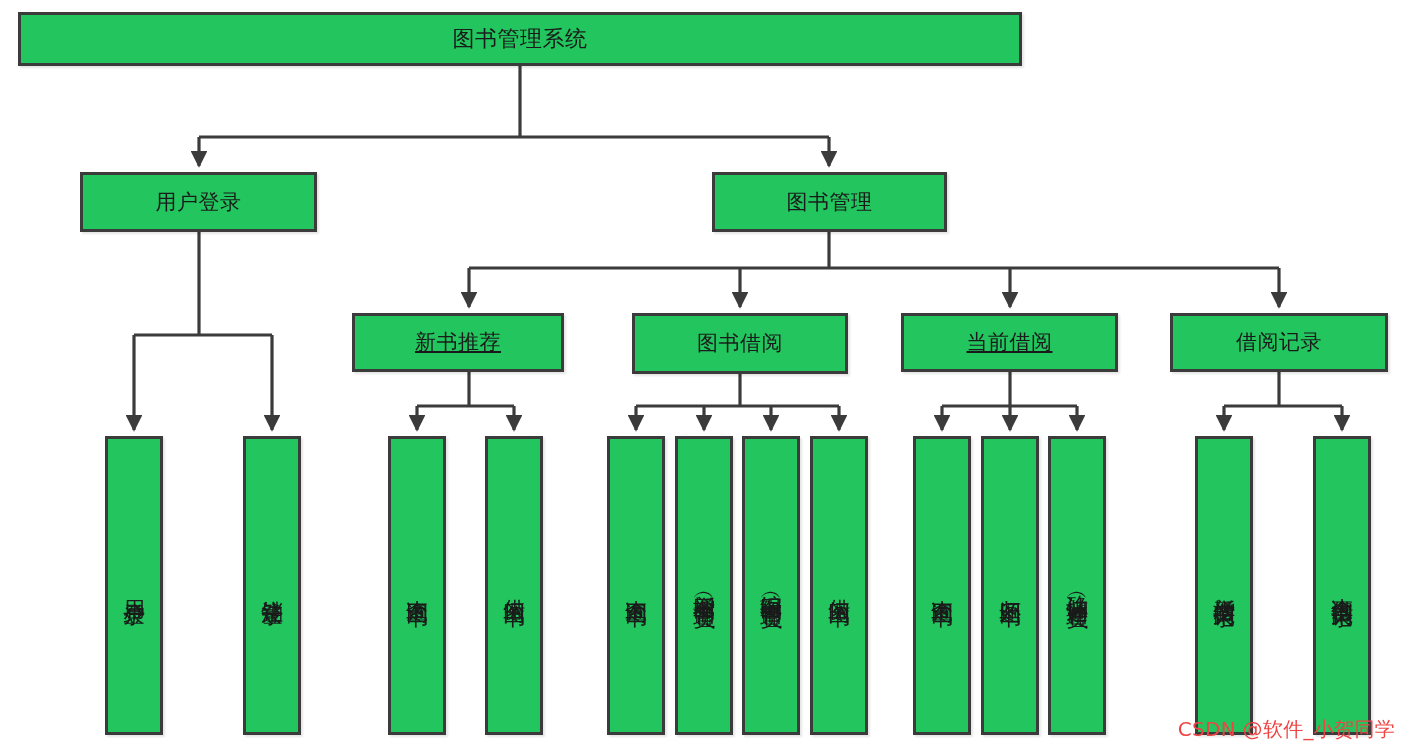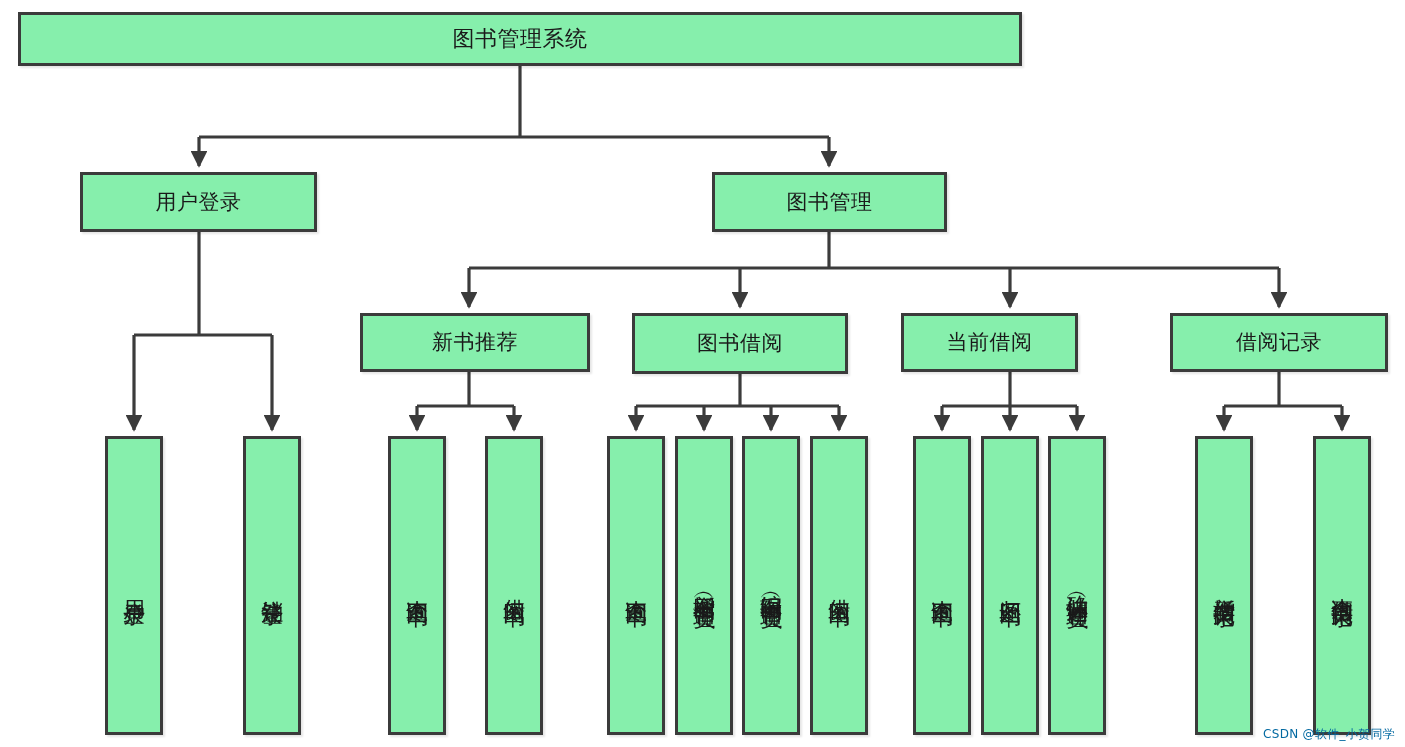--- a/index.html
+++ b/index.html
@@ -20,21 +20,21 @@
     position: absolute;
     left: 0;
     top: 0;
     width: 1405px;
     height: 747px;
     pointer-events: none;
   }
   .node {
     position: absolute;
     box-sizing: border-box;
-    background: #86efac;
+    background: #22c55e;
     border: 3px solid #3b3b3b;
     box-shadow: 2px 2px 2px rgba(0,0,0,0.10);
     display: flex;
     align-items: center;
     justify-content: center;
     color: #1a1a1a;
     z-index: 2;
   }
   .node .lbl {
     display: block;
@@ -61,22 +61,22 @@
     text-orientation: upright;
     font-size: 22px;
     line-height: 1.12;
     letter-spacing: 2px;
     max-height: 100%;
   }
   .watermark {
     position: absolute;
     right: 10px;
     bottom: 4px;
-    font-size: 12px;
-    color: #0369a1;
+    font-size: 20px;
+    color: #ef4444;
     font-family: "DejaVu Sans", "Liberation Sans", sans-serif;
     white-space: nowrap;
     z-index: 5;
     letter-spacing: 0.3px;
   }
 </style>
 </head>
 <body>
 
 <div id="canvas">
@@ -136,29 +136,29 @@
   </div>
 
   <div class="node horiz" style="left:80px; top:172px; width:237px; height:60px;">
     <span class="lbl">用户登录</span>
   </div>
 
   <div class="node horiz" style="left:712px; top:172px; width:235px; height:60px;font-family:Liberation Serif, serif;">
     <span class="lbl">图书管理</span>
   </div>
 
-  <div class="node horiz" style="left:360px; top:313px; width:230px; height:59px;">
+  <div class="node horiz" style="left:352px; top:313px; width:212px; height:59px;text-decoration:underline;">
     <span class="lbl">新书推荐</span>
   </div>
 
   <div class="node horiz" style="left:632px; top:313px; width:216px; height:61px;">
     <span class="lbl">图书借阅</span>
   </div>
 
-  <div class="node horiz" style="left:901px; top:313px; width:177px; height:59px;">
+  <div class="node horiz" style="left:901px; top:313px; width:217px; height:59px;text-decoration:underline;">
     <span class="lbl">当前借阅</span>
   </div>
 
   <div class="node horiz" style="left:1170px; top:313px; width:218px; height:59px;align-items:center;">
     <span class="lbl">借阅记录</span>
   </div>
 
   <div class="node vert" style="left:105px; top:436px; width:58px; height:299px;">
     <span class="lbl">用户登录</span>
   </div>

